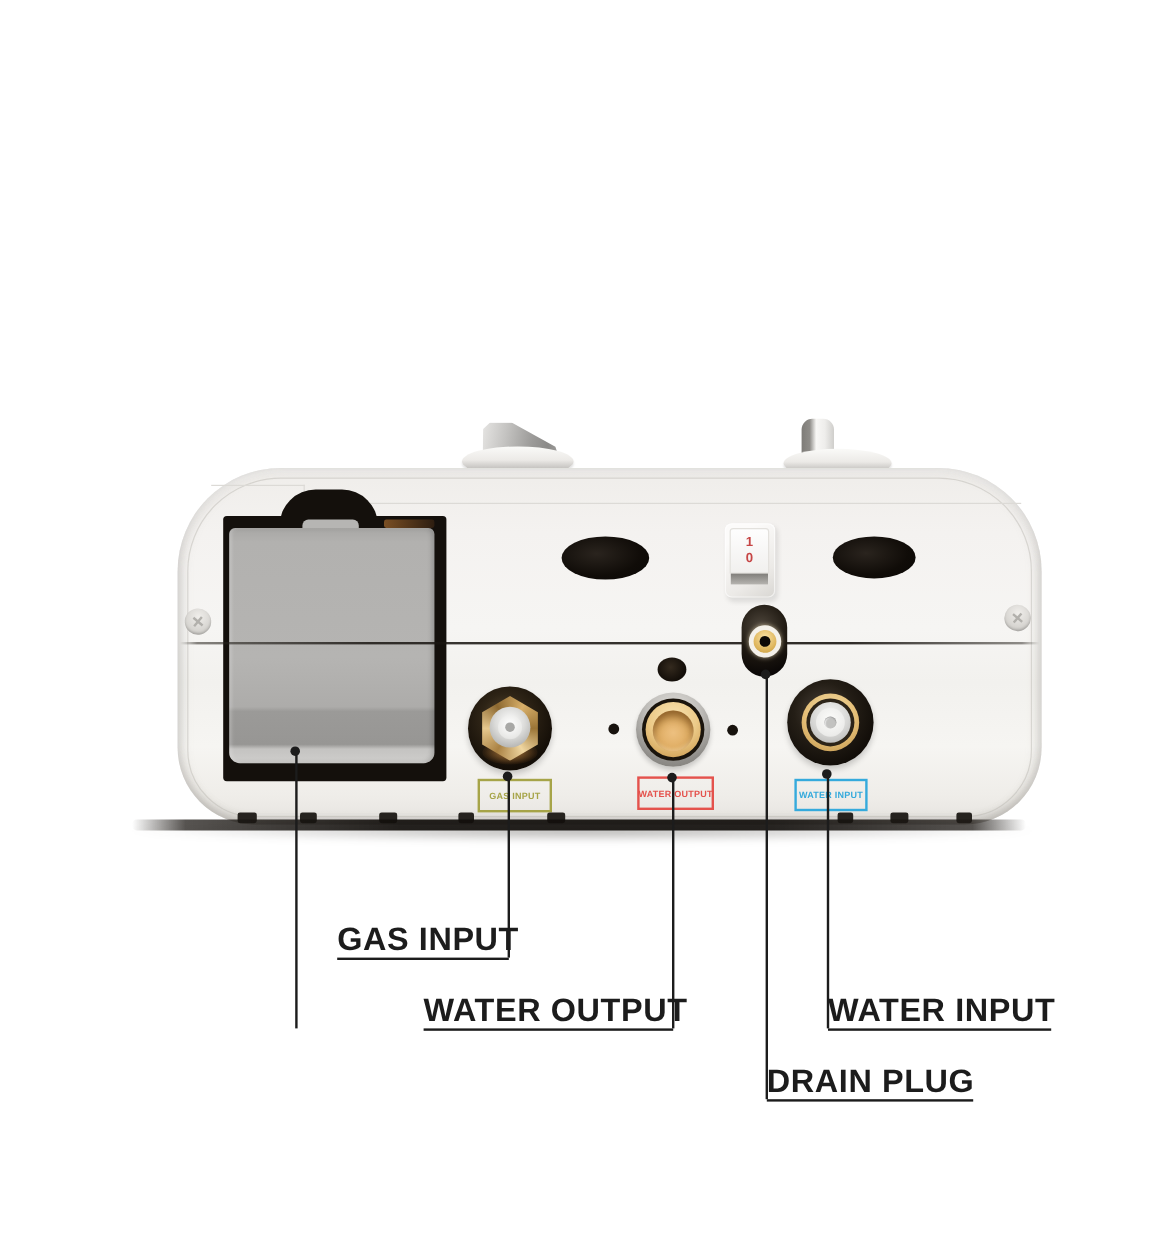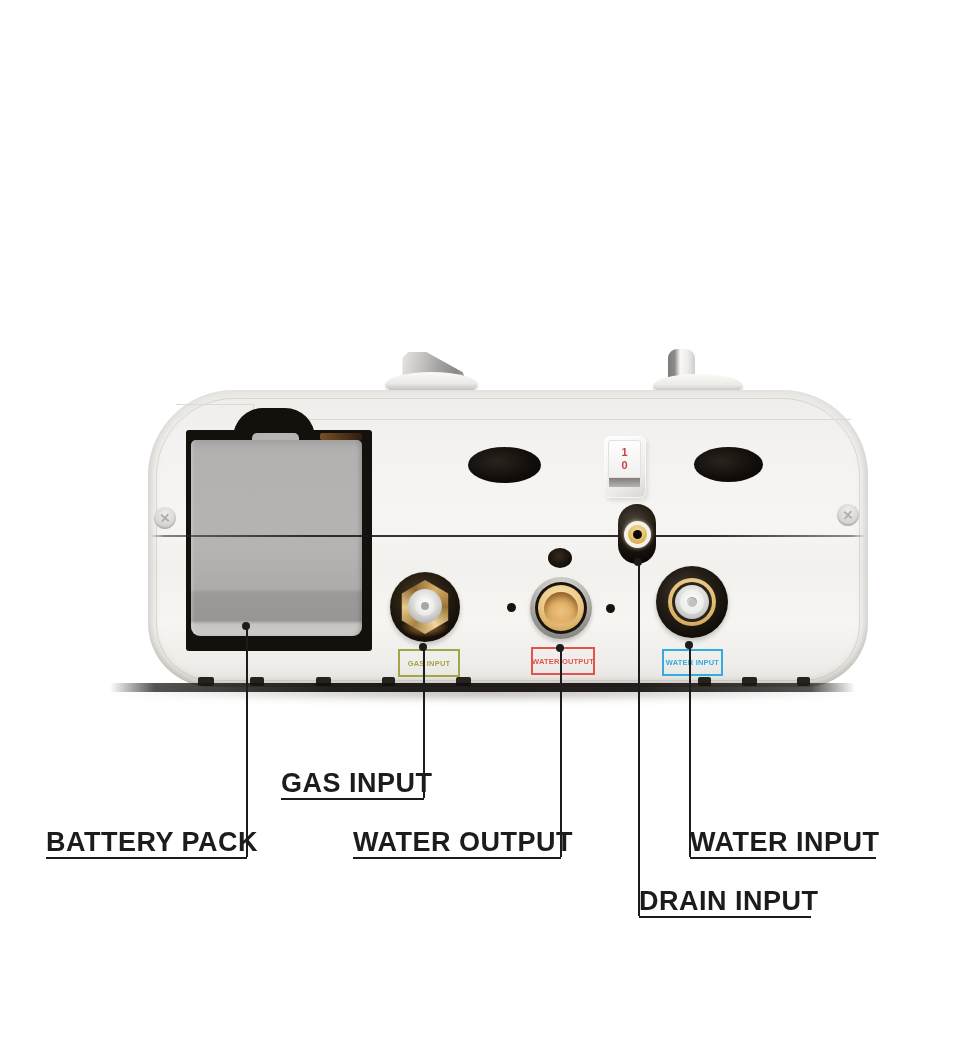--- a/index.html
+++ b/index.html
@@ -234,19 +234,18 @@
 
   <div class="abs vline" style="left:560px;top:648px;height:209px;"></div>
   <div class="abs cdot" style="left:556px;top:644px;"></div>
 
   <div class="abs vline" style="left:689px;top:645px;height:212px;"></div>
   <div class="abs cdot" style="left:685px;top:641px;"></div>
 
   <div class="abs vline" style="left:638px;top:562px;height:354px;"></div>
   <div class="abs cdot" style="left:634px;top:558px;"></div>
 
-  <div class="abs clabel" style="left:46px;top:827px;width:201px;">BATTERY PACK</div>
   <div class="abs clabel" style="left:281px;top:768px;width:143px;">GAS INPUT</div>
   <div class="abs clabel" style="left:353px;top:827px;width:208px;">WATER OUTPUT</div>
   <div class="abs clabel" style="left:690px;top:827px;width:186px;">WATER INPUT</div>
-  <div class="abs clabel" style="left:639px;top:886px;width:172px;">DRAIN INPUT</div>
+  <div class="abs clabel" style="left:639px;top:886px;width:172px;">DRAIN PLUG</div>
 
 </div>
 
 </body></html>

